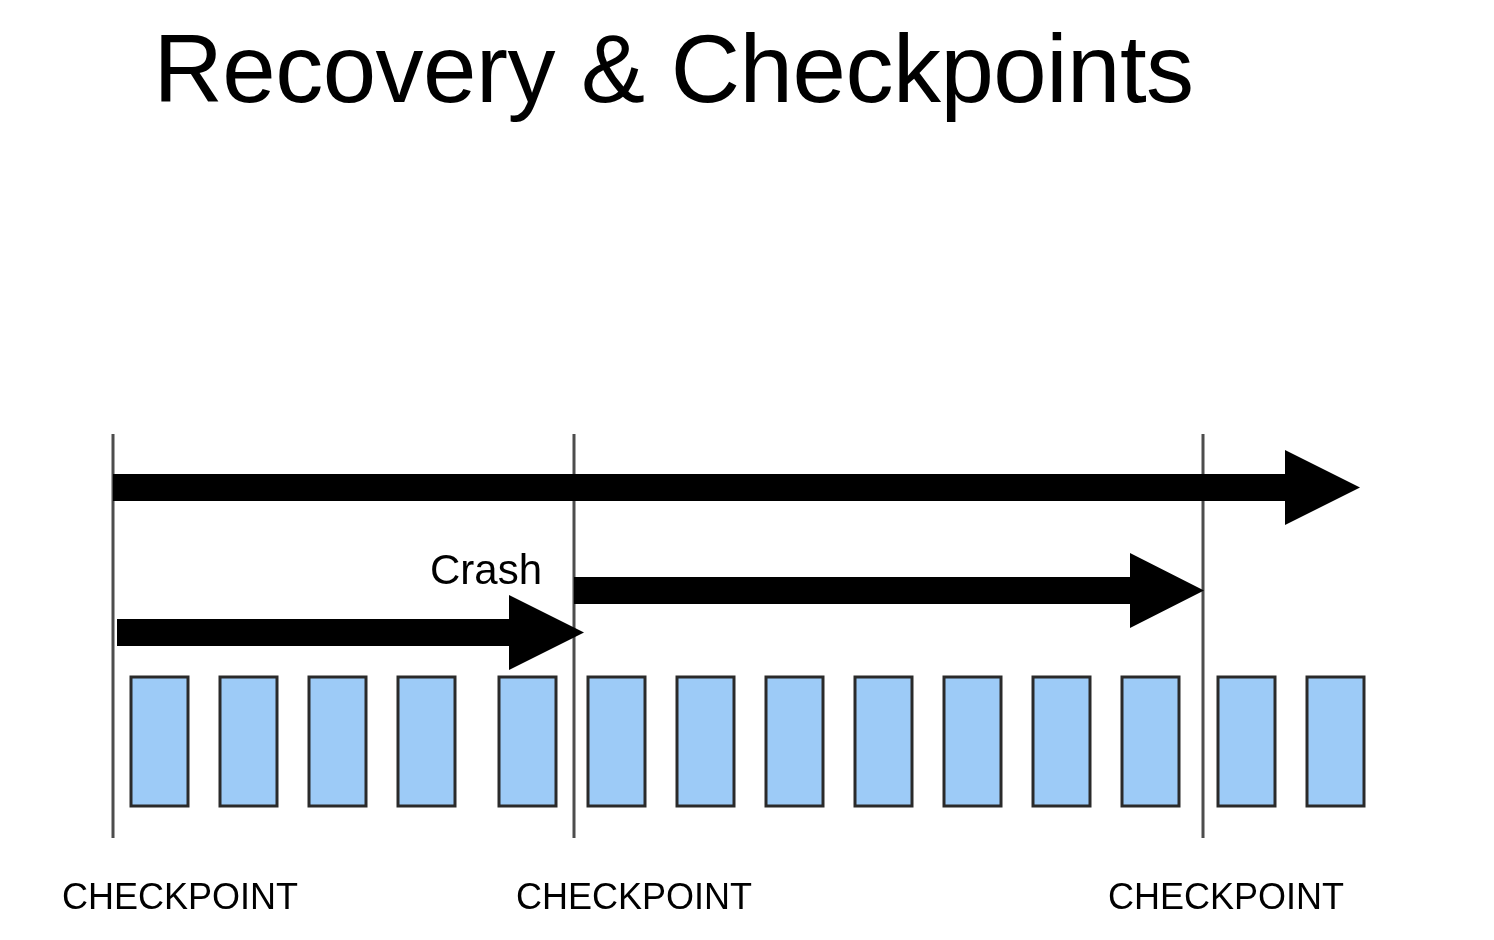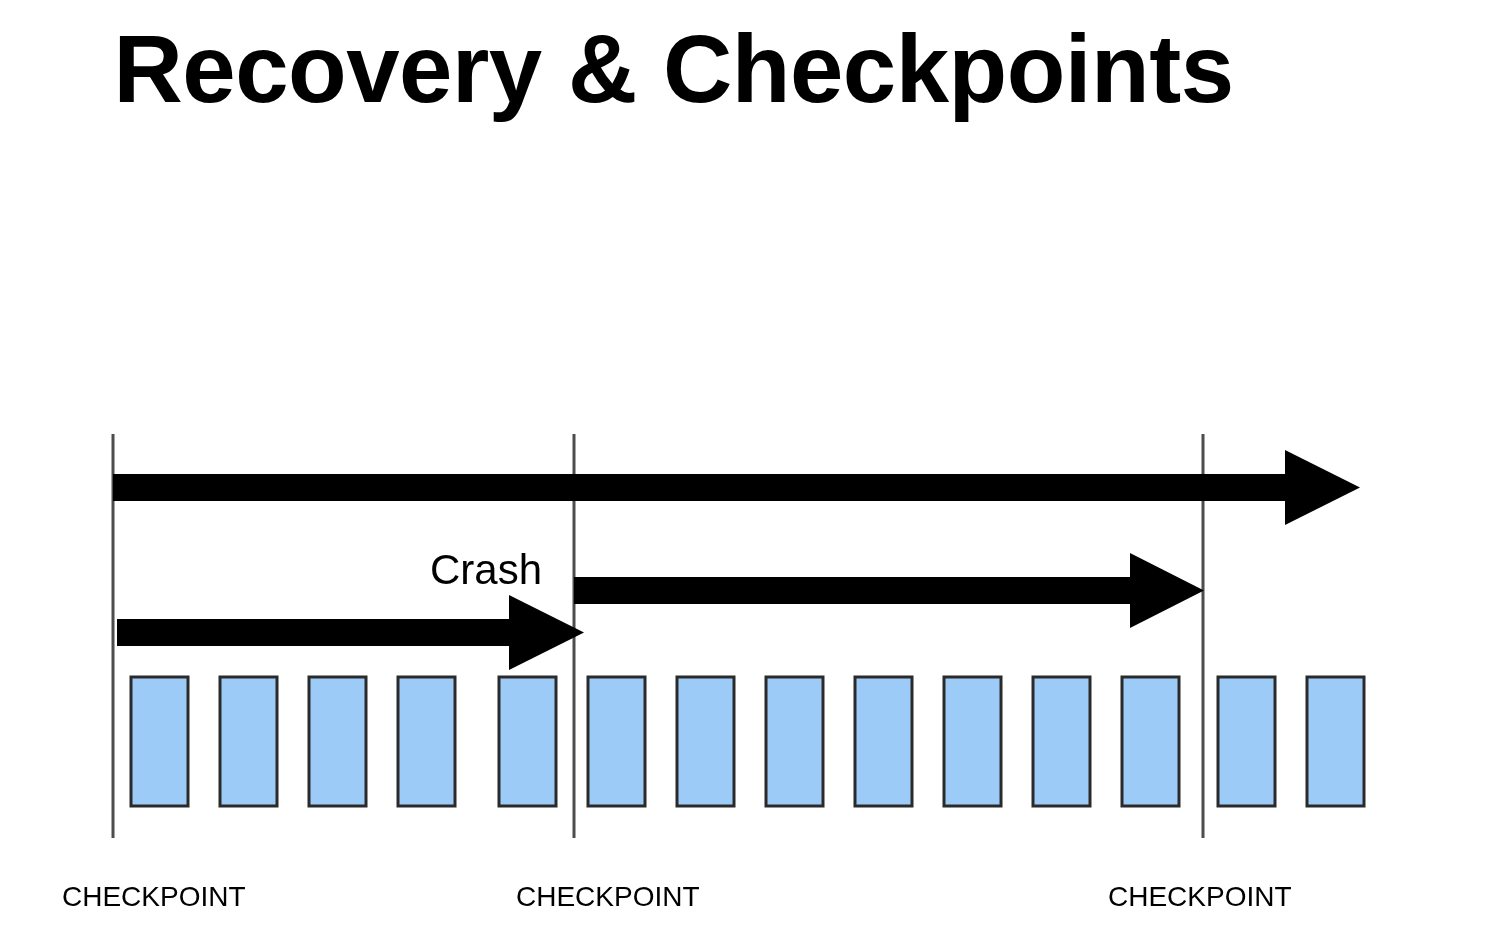--- a/index.html
+++ b/index.html
@@ -21,21 +21,21 @@
 
   
   #slide-title {
     position: absolute;
     left: 0;
     top: 14px;
     width: 1347px;
     text-align: center;
     font-size: 96px;
     line-height: 110px;
-    font-weight: 700;
+    font-weight: 400;
     letter-spacing: -0.5px;
     color: #000000;
     white-space: nowrap;
   }
 
   
   #diagram {
     position: absolute;
     left: 0;
     top: 0;
@@ -51,21 +51,21 @@
   
   .crash-label {
     position: absolute;
     font-size: 42px;
     line-height: 42px;
     color: #000000;
     white-space: nowrap;
   }
   .cp-label {
     position: absolute;
-    font-size: 28px;
+    font-size: 36px;
     line-height: 44px;
     color: #000000;
     white-space: nowrap;
     text-align: left;
   }
 </style>
 </head>
 <body>
 
 <div id="slide">

